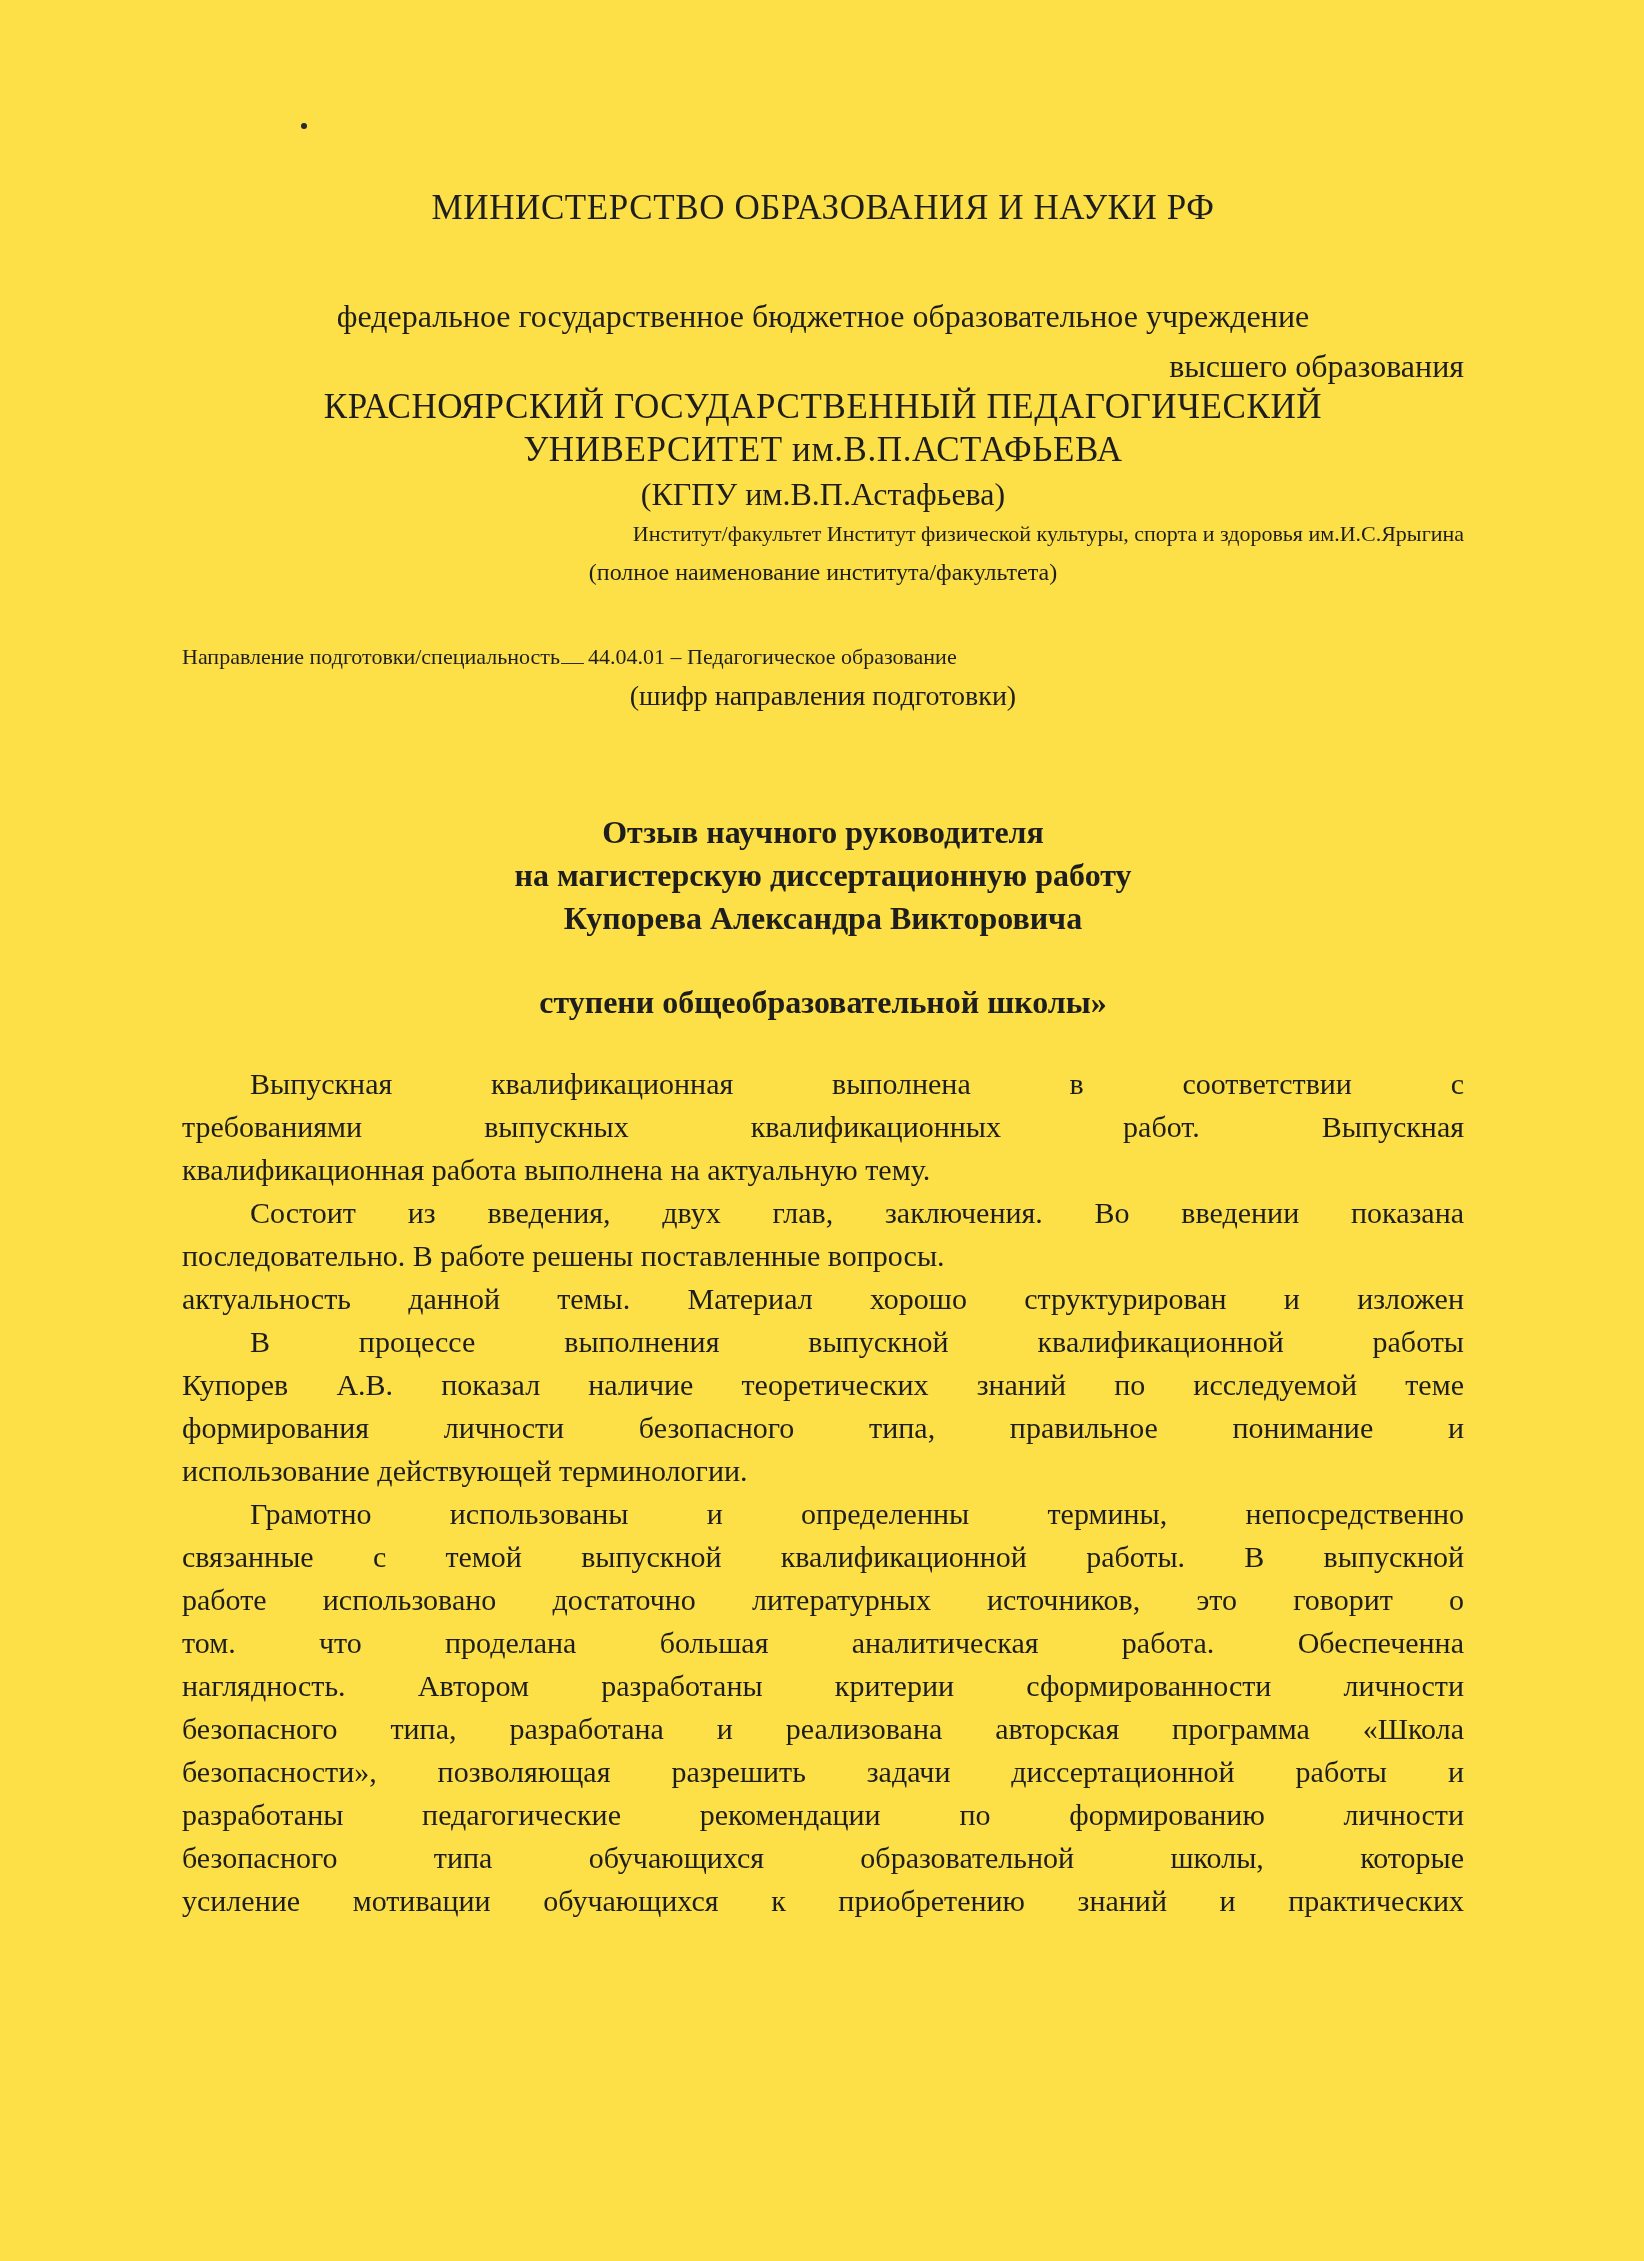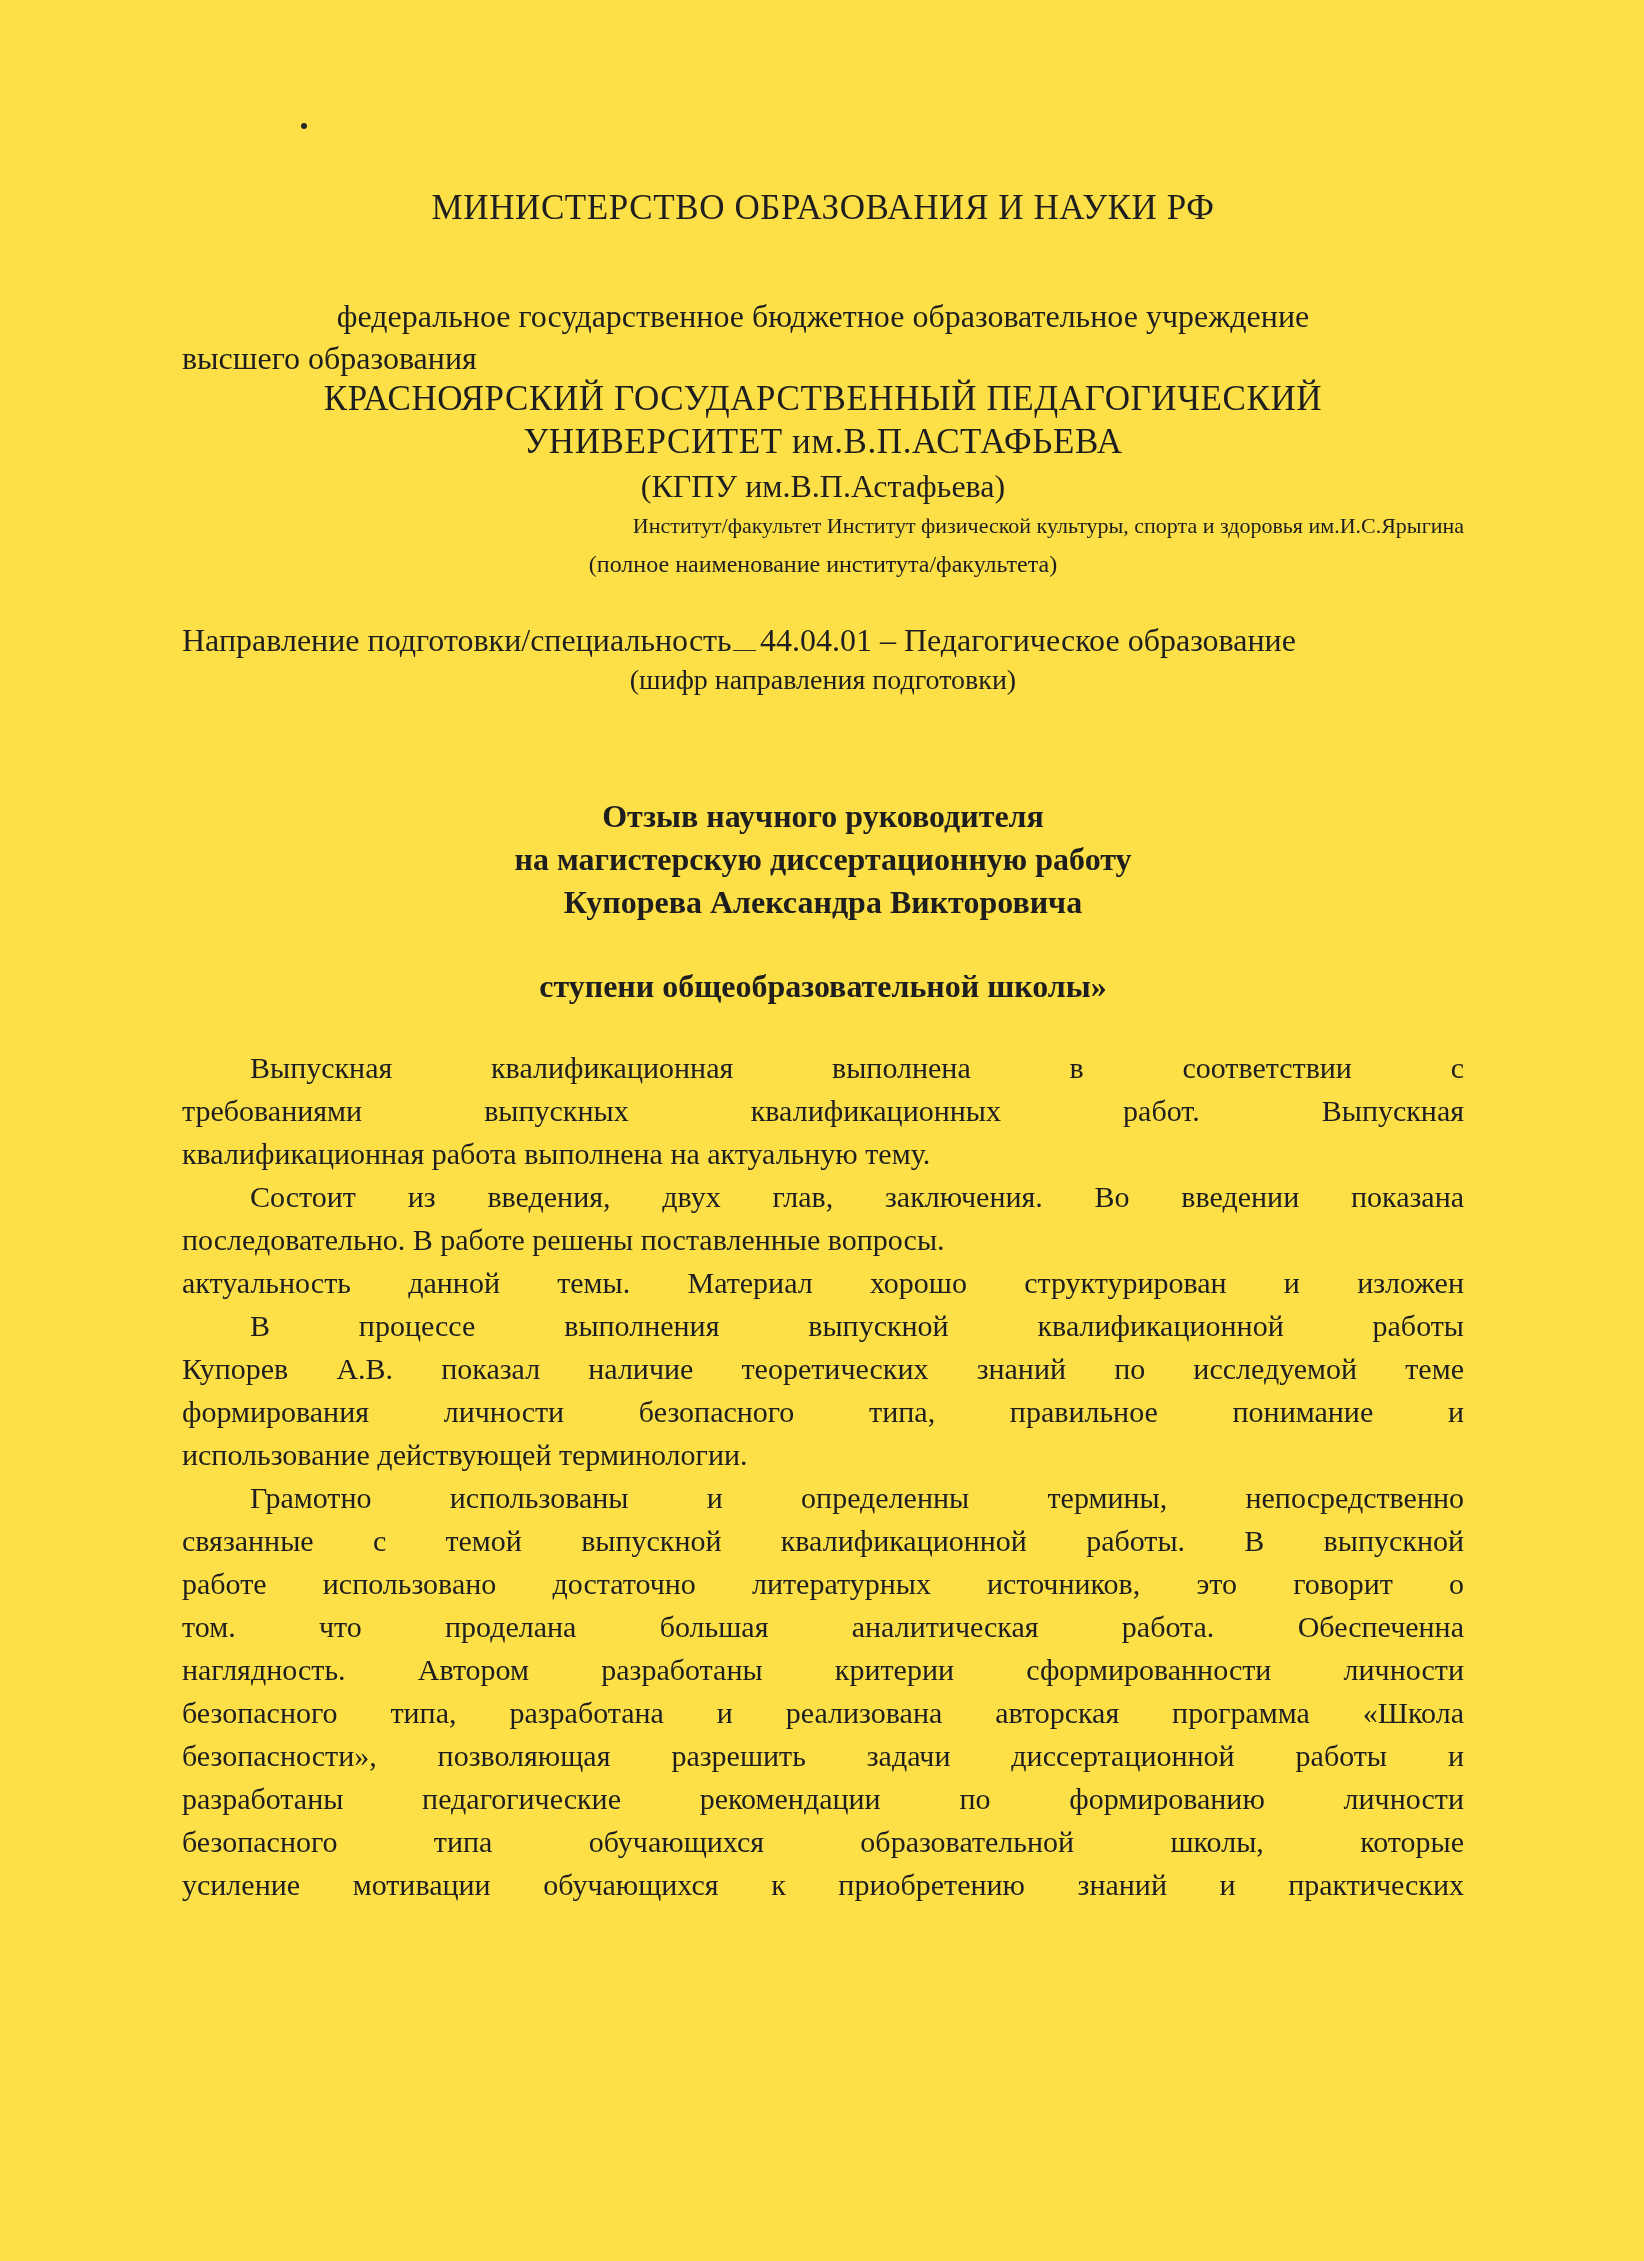--- a/index.html
+++ b/index.html
@@ -39,22 +39,22 @@
     line-height: 40px;
     letter-spacing: 0.6px;
   }
   .org-line1 {
     margin-top: 68px;
     text-align: center;
     font-size: 32px;
     line-height: 40px;
   }
   .org-line2 {
-    margin-top: 2px;
-    text-align: left;
+    margin-top: 10px;
+    text-align: right;
     font-size: 32px;
     line-height: 40px;
   }
   .uni-line1 {
     margin-top: 1.3px;
     text-align: center;
     font-size: 35px;
     line-height: 40px;
     letter-spacing: 0.6px;
   }
@@ -77,22 +77,22 @@
     line-height: 39px;
     text-align: right;
   }
   .caption {
     margin-top: 1px;
     text-align: center;
     font-size: 24px;
     line-height: 36px;
   }
   .program-line {
-    margin-top: 36px;
-    font-size: 32px;
+    margin-top: 47px;
+    font-size: 22px;
     line-height: 39px;
     text-align: left;
   }
   .code-gap {
     display: inline-block;
     width: 23px;
     height: 1em;
     border-bottom: 1.9px solid #2c2c2c;
     margin: 0 3.9px 0 1.3px;
     vertical-align: baseline;

